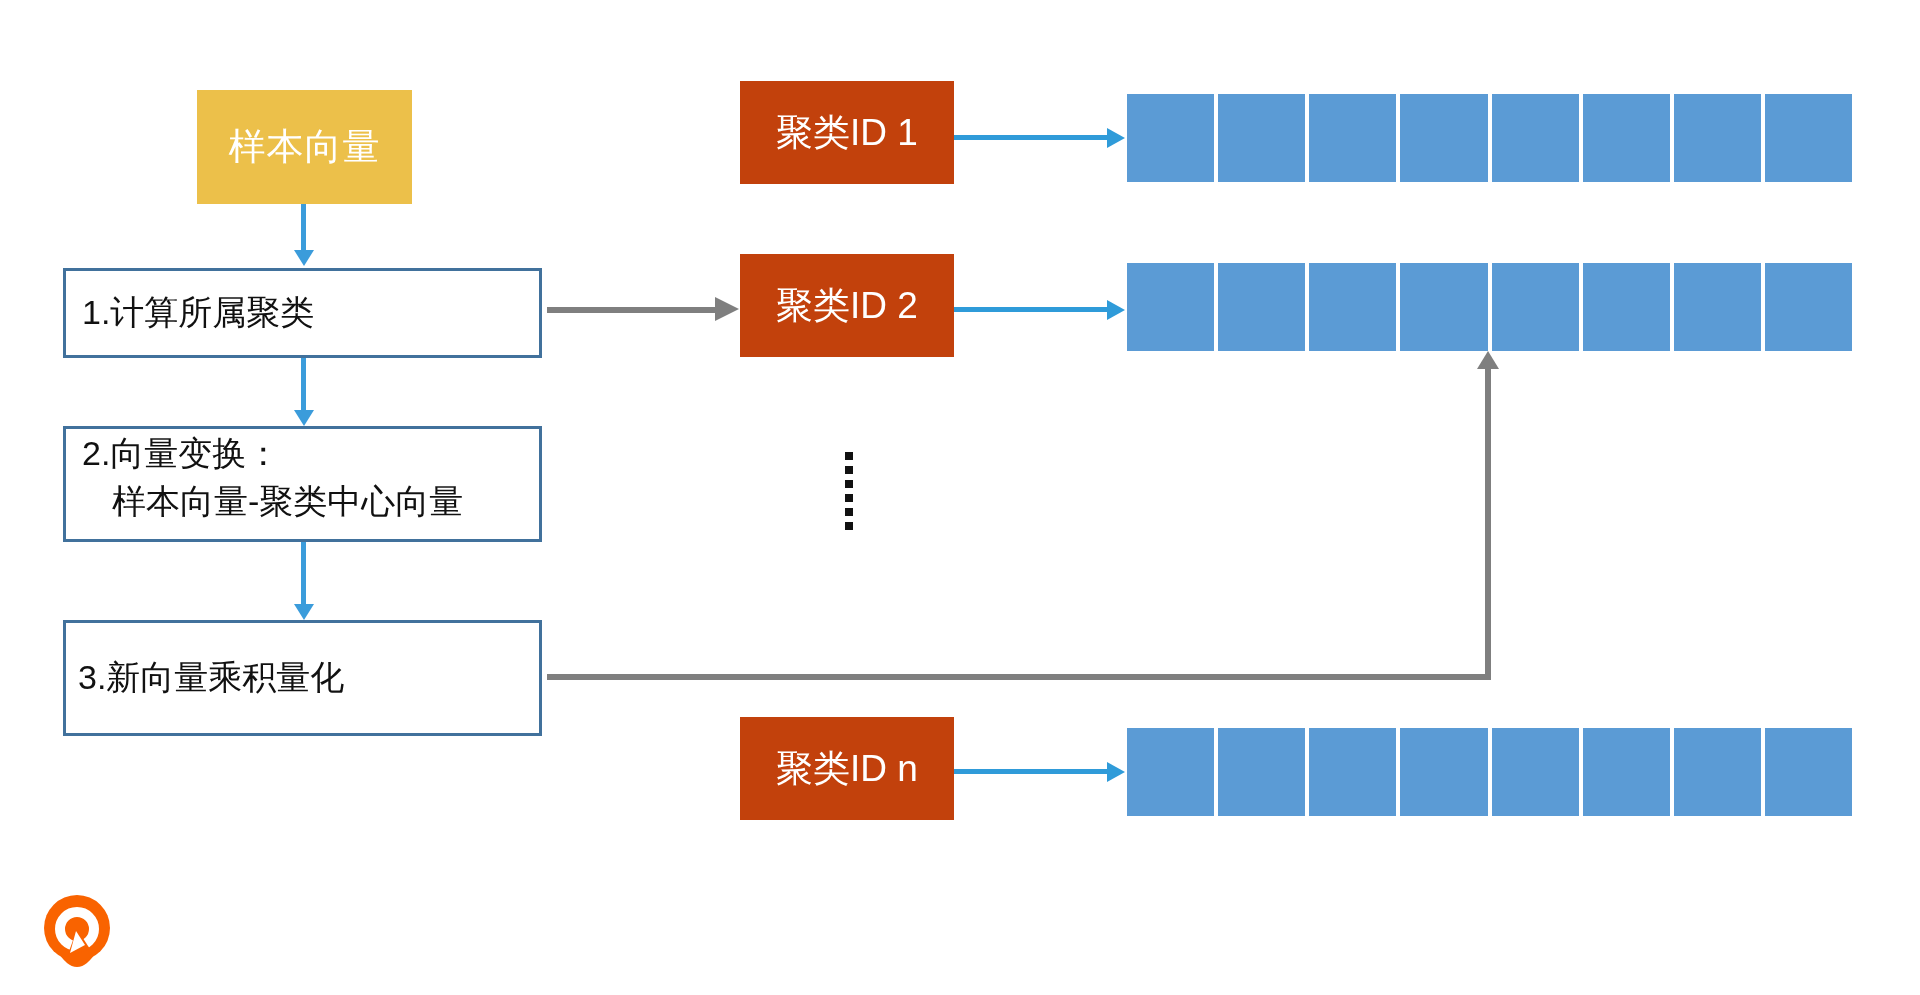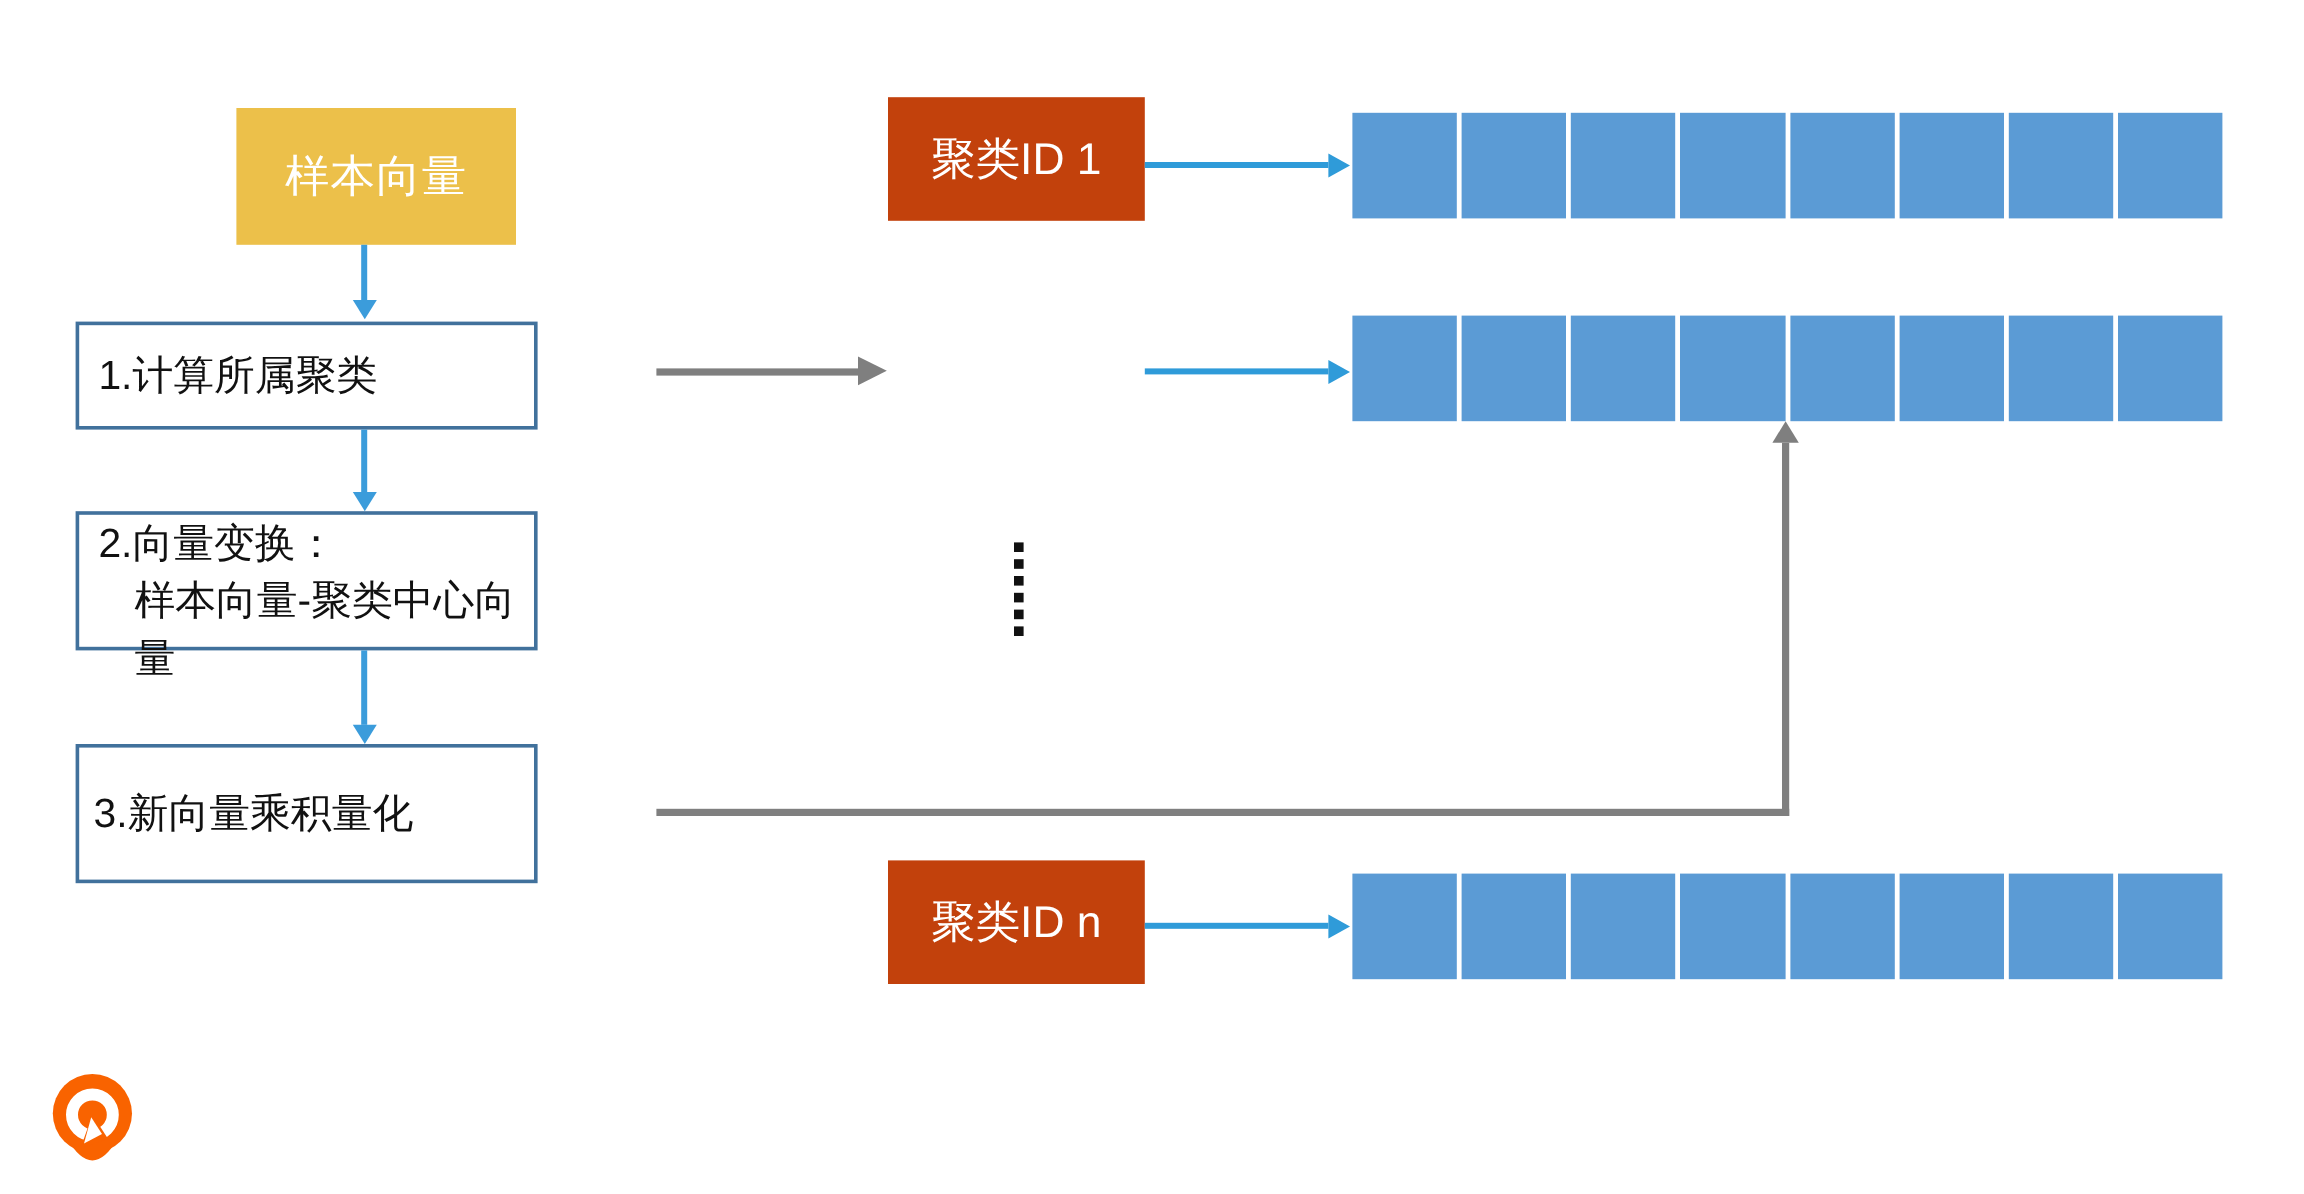--- a/index.html
+++ b/index.html
@@ -2,26 +2,26 @@
 <html><head>
 <meta charset="utf-8">
 <style>
   html,body{margin:0;padding:0;background:#ffffff;}
   .canvas{
     position:relative;width:1920px;height:995px;background:#ffffff;overflow:hidden;
     font-family:"Liberation Sans", sans-serif;
   }
   
   .yellow-box{
-    position:absolute;left:197px;top:90px;width:233px;height:114px;
+    position:absolute;left:197px;top:90px;width:215px;height:114px;
     background:#ECC04A;color:#ffffff;font-size:37px;
     display:flex;align-items:center;justify-content:center;letter-spacing:1px;
   }
   .step-box{
-    position:absolute;left:63px;width:385px;background:#ffffff;
+    position:absolute;left:63px;width:479px;background:#ffffff;
     border:3px solid #41719C;color:#111111;font-size:34px;box-sizing:border-box;
   }
   .step-1{top:268px;height:90px;display:flex;align-items:center;padding-left:16px;}
   .step-2{top:426px;height:116px;display:flex;flex-direction:column;padding-left:16px;line-height:48px;}
   .step-2 .line2{padding-left:30px;}
   .step-3{top:620px;height:116px;display:flex;align-items:center;padding-left:12px;}
   .id-box{
     position:absolute;left:740px;width:214px;height:103px;background:#c2410c;
     color:#ffffff;font-size:37px;display:flex;align-items:center;justify-content:center;
   }
@@ -97,20 +97,23 @@
   <div class="step-box step-3">
     <span>3.新向量乘积量化</span>
   </div>
 
   <div class="gshaft-h ga1-s"></div>
   <div class="ghead-right ga1-h"></div>
 
   <div class="id-box id-1">
     <span>聚类ID 1</span>
   </div>
+  <div class="id-box id-2">
+    <span>聚类ID 2</span>
+  </div>
   <div class="id-box id-n">
     <span>聚类ID n</span>
   </div>
 
   <div class="shaft-h ah1-s"></div>
   <div class="head-right ah1-h"></div>
   <div class="shaft-h ah2-s"></div>
   <div class="head-right ah2-h"></div>
   <div class="shaft-h ah3-s"></div>
   <div class="head-right ah3-h"></div>

